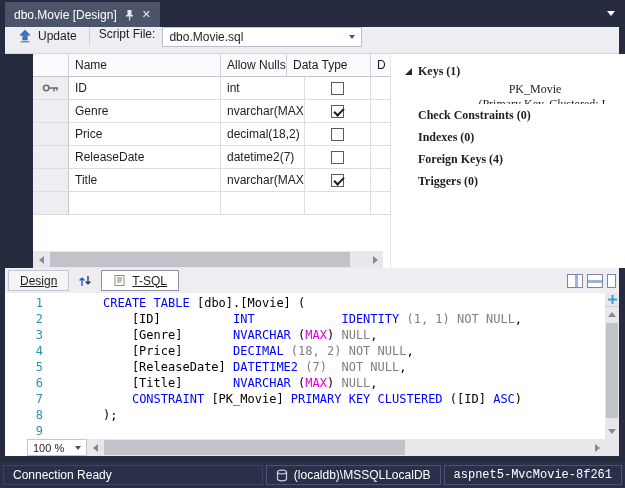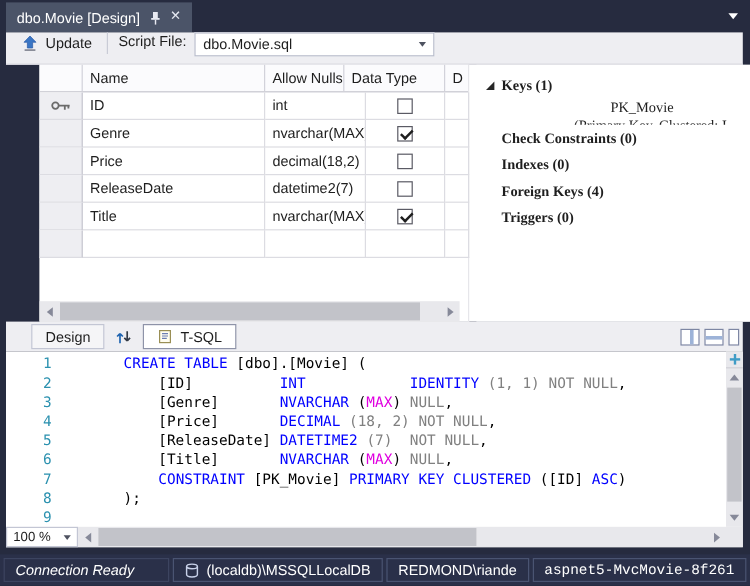--- a/index.html
+++ b/index.html
@@ -62,21 +62,21 @@
   
   .tree{position:absolute;left:364px;top:0;width:236px;height:214px;background:#fff;padding-top:6px;overflow:hidden;font-family:Liberation Serif, serif;}
   .tree-row{height:22px;display:flex;align-items:center;white-space:nowrap;overflow:hidden;}
   .tree-row.group{padding-left:8px;font-weight:bold;}
   .twisty{width:0;height:0;border-left:7px solid transparent;border-bottom:7px solid #262626;margin-right:6px;flex:none;}
   .twisty-space{width:13px;flex:none;}
   .tree-row.child{padding-left:40px;font-weight:normal;flex-direction:column;}
   .tree-child-detail{margin-left:14px;}
 
   
-  .pane-tabs{position:absolute;left:5px;top:268px;width:614px;height:25px;background:#eeeef2;display:flex;align-items:center;padding-left:21px;gap:4px;}
+  .pane-tabs{position:absolute;left:5px;top:268px;width:614px;height:25px;background:#eeeef2;display:flex;align-items:center;padding-left:3px;gap:4px;text-decoration:underline;}
   .ptab{height:21px;display:flex;align-items:center;gap:6px;padding:0 11px;background:#f5f5f7;border:1px solid #c3c6d4;}
   .ptab.active{background:#fff;border-color:#8e93a8;}
   .swap{width:24px;height:21px;display:flex;align-items:center;justify-content:center;}
   .right-icons{margin-left:auto;display:flex;align-items:center;gap:4px;padding-right:3px;}
   .lyt{width:16px;height:14px;border:1px solid #7d86a3;background:#fff;position:relative;display:inline-block;}
   .lyt.v::after{content:"";position:absolute;left:7px;top:0;bottom:0;width:3px;background:#9db3d8;}
   .lyt.h::after{content:"";position:absolute;top:5px;left:0;right:0;height:3px;background:#9db3d8;}
   .lyt.narrow{width:9px;}
 
   
@@ -84,29 +84,29 @@
   .code-area{position:absolute;left:0;top:0;width:600px;height:146px;overflow:hidden;padding-top:2px;}
   .code-line{display:flex;height:16px;line-height:16px;}
   .ln{width:38px;text-align:right;color:var(--ln-color);flex:none;}
   .code{white-space:pre;margin-left:60px;}
   .tok-kw{color:var(--tok-kw);}
   .tok-id{color:#000;}
   .tok-gr{color:var(--tok-gr);}
   .tok-mg{color:var(--tok-mg);}
   .editor-vscroll{position:absolute;left:600px;top:0;height:146px;}
   .plus-box{height:14px;display:flex;align-items:center;justify-content:center;background:#e8e8ec;border-bottom:1px solid #d0d0d6;flex:none;}
-  .editor-bottom{position:absolute;left:0;top:146px;width:614px;height:17px;display:flex;}
+  .editor-bottom{position:absolute;left:0;top:146px;width:614px;height:17px;display:flex;padding-left:22px;}
   .zoom{width:60px;height:17px;background:#fff;border:1px solid #c3c6d4;display:flex;align-items:center;justify-content:space-between;padding:0 5px;font-family:"Liberation Sans",sans-serif;font-size:11px;flex:none;}
   .editor-hscroll{flex:1;}
   .corner{width:14px;height:17px;background:#e8e8ec;flex:none;}
 
   
   .statusbar{position:absolute;left:0;top:462px;width:625px;height:26px;background:#2a3049;display:flex;align-items:center;padding:0 3px;color:#fff;font-size:12px;}
   .status-seg{height:20px;display:flex;align-items:center;gap:6px;padding:0 9px;border:1px solid #4a5472;margin-left:3px;white-space:nowrap;overflow:hidden;flex:none;}
-  .status-seg.msg{flex:1;margin-left:0;border-color:#3c4460;font-style:italic;}
+  .status-seg.msg{flex:1;margin-left:0;border-color:#3c4460;}
   .status-seg.last{max-width:198px;font-family:Liberation Mono, monospace;}
 </style>
 </head>
 <body>
 
 <div class="frame">
 
   <div class="tabstrip">
     <div class="doc-tab">
       <span class="tab-title">dbo.Movie [Design]</span>
@@ -376,22 +376,19 @@
     <div style="display:flex;">
         <div class="status-seg">
           <span style="display: inline-flex;">
             <svg width="12" height="13" viewBox="0 0 12 13">
               <ellipse cx="6" cy="3" rx="4.5" ry="1.9" fill="none" stroke="#c7d0e8" stroke-width="1.2"></ellipse>
               <path d="M1.5 3 V9.8 C1.5 10.9 3.5 11.8 6 11.8 C8.5 11.8 10.5 10.9 10.5 9.8 V3" fill="none" stroke="#c7d0e8" stroke-width="1.2"></path>
             </svg>
           </span>
           <span>(localdb)\MSSQLLocalDB</span>
         </div>
-        <div class="status-seg">
-          <span>REDMOND\riande</span>
-        </div>
         <div class="status-seg last">
           <span>aspnet5-MvcMovie-8f261</span>
         </div>
       </div>
   </div>
 
 </div>
 
 </body></html>

